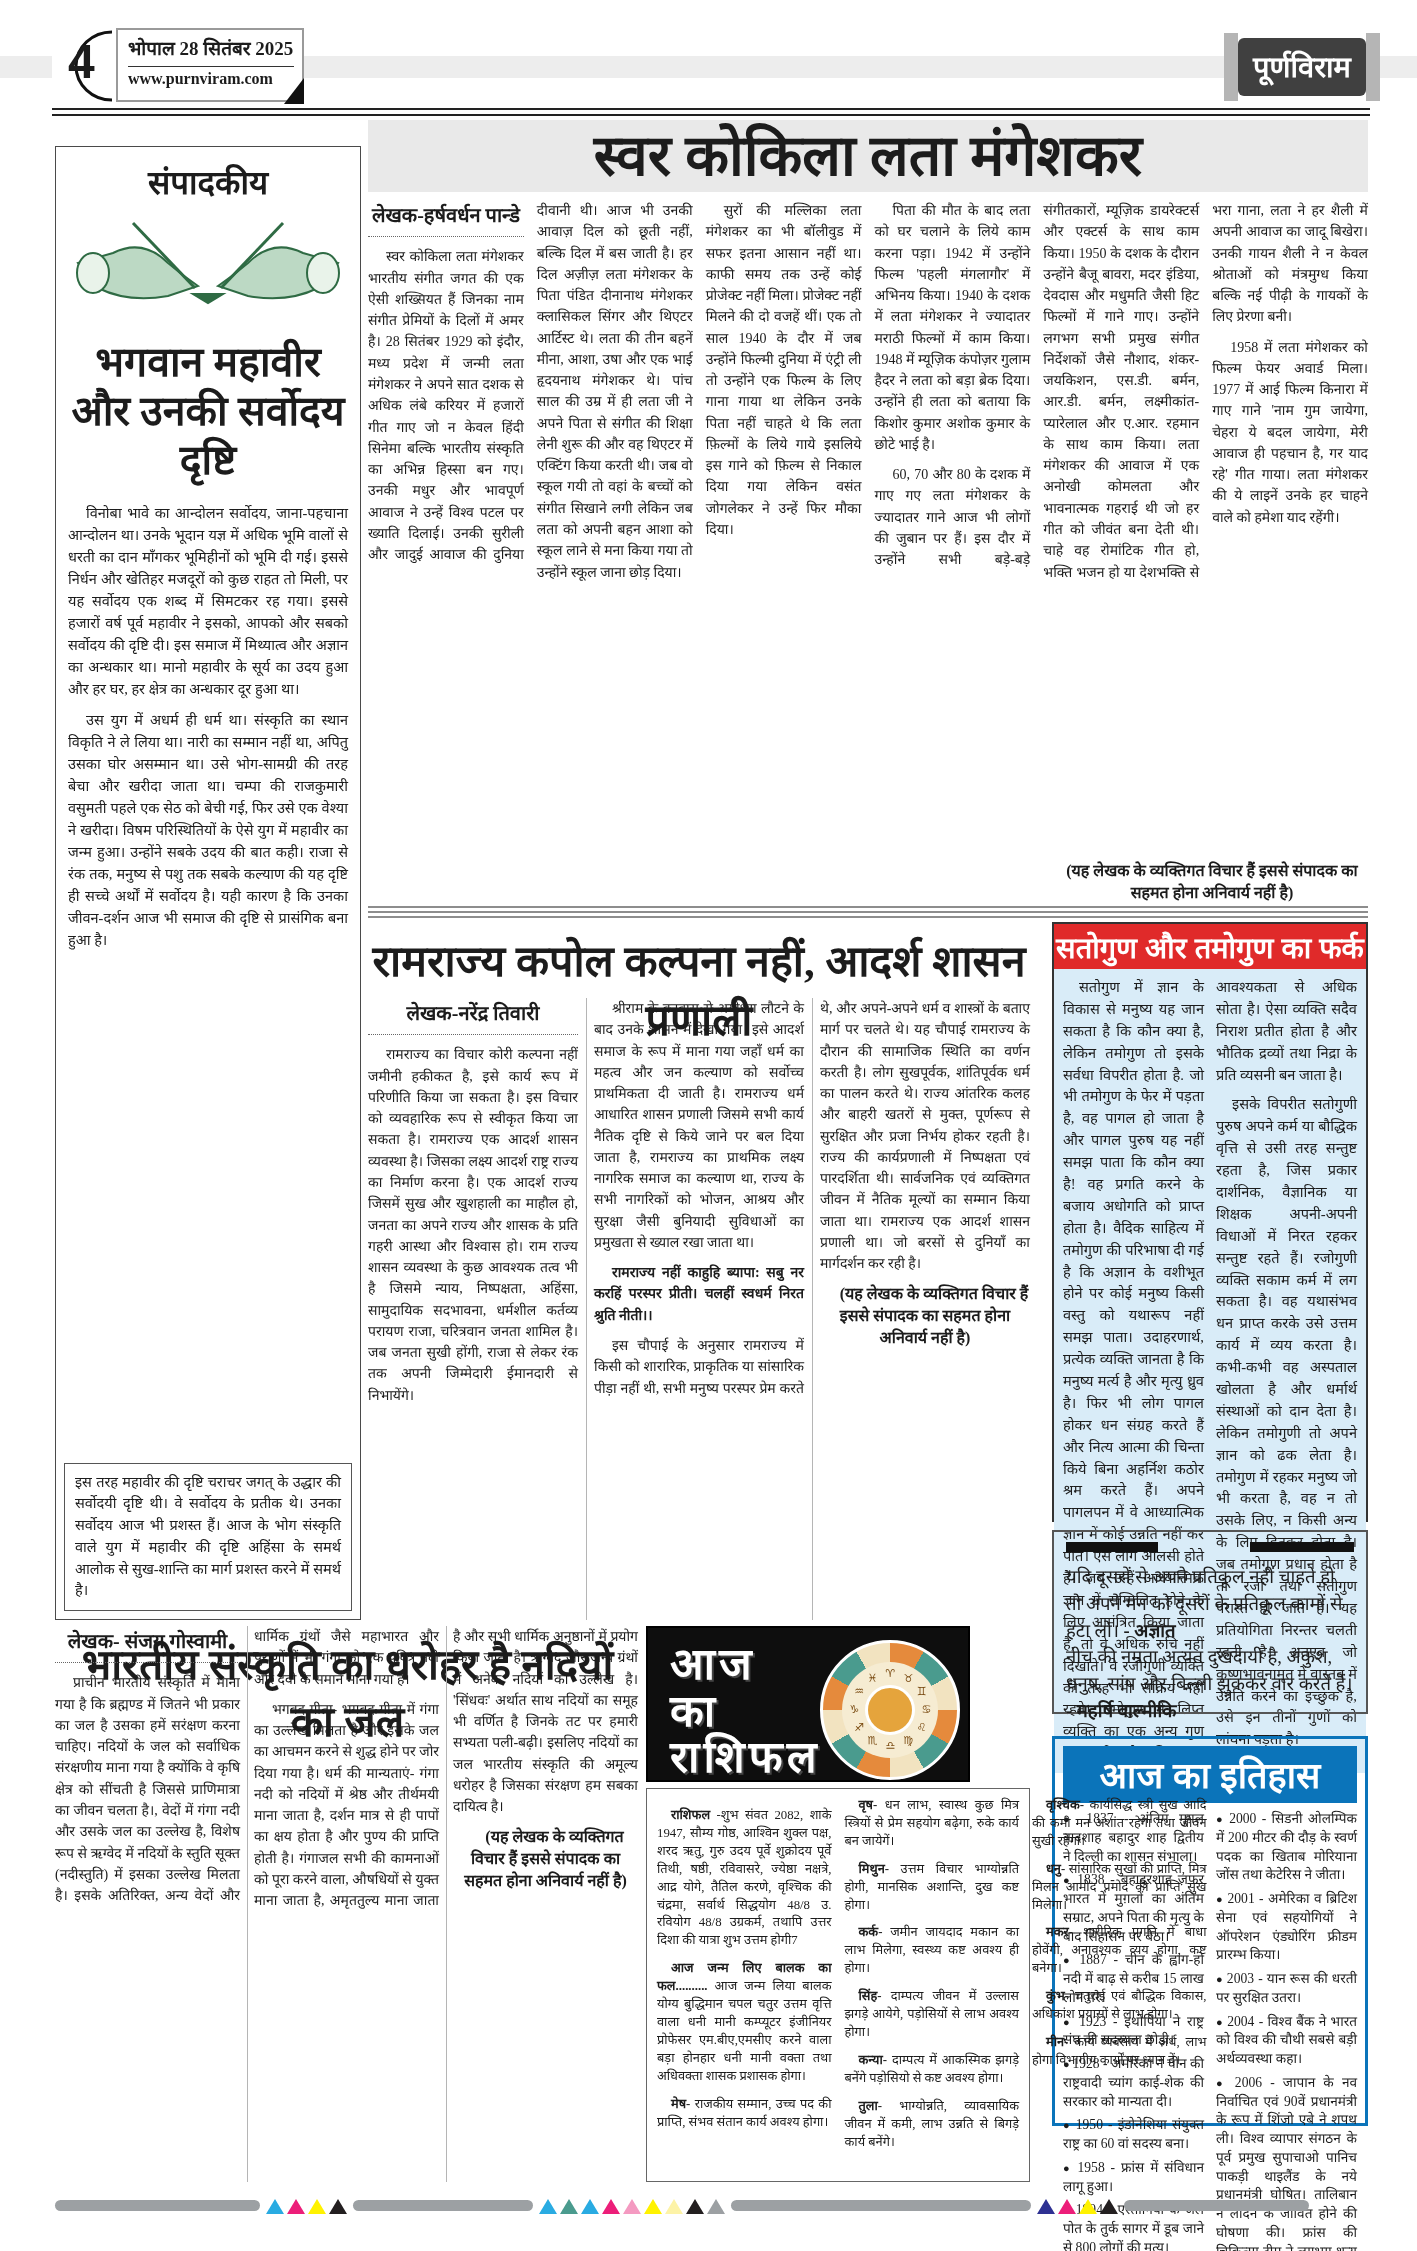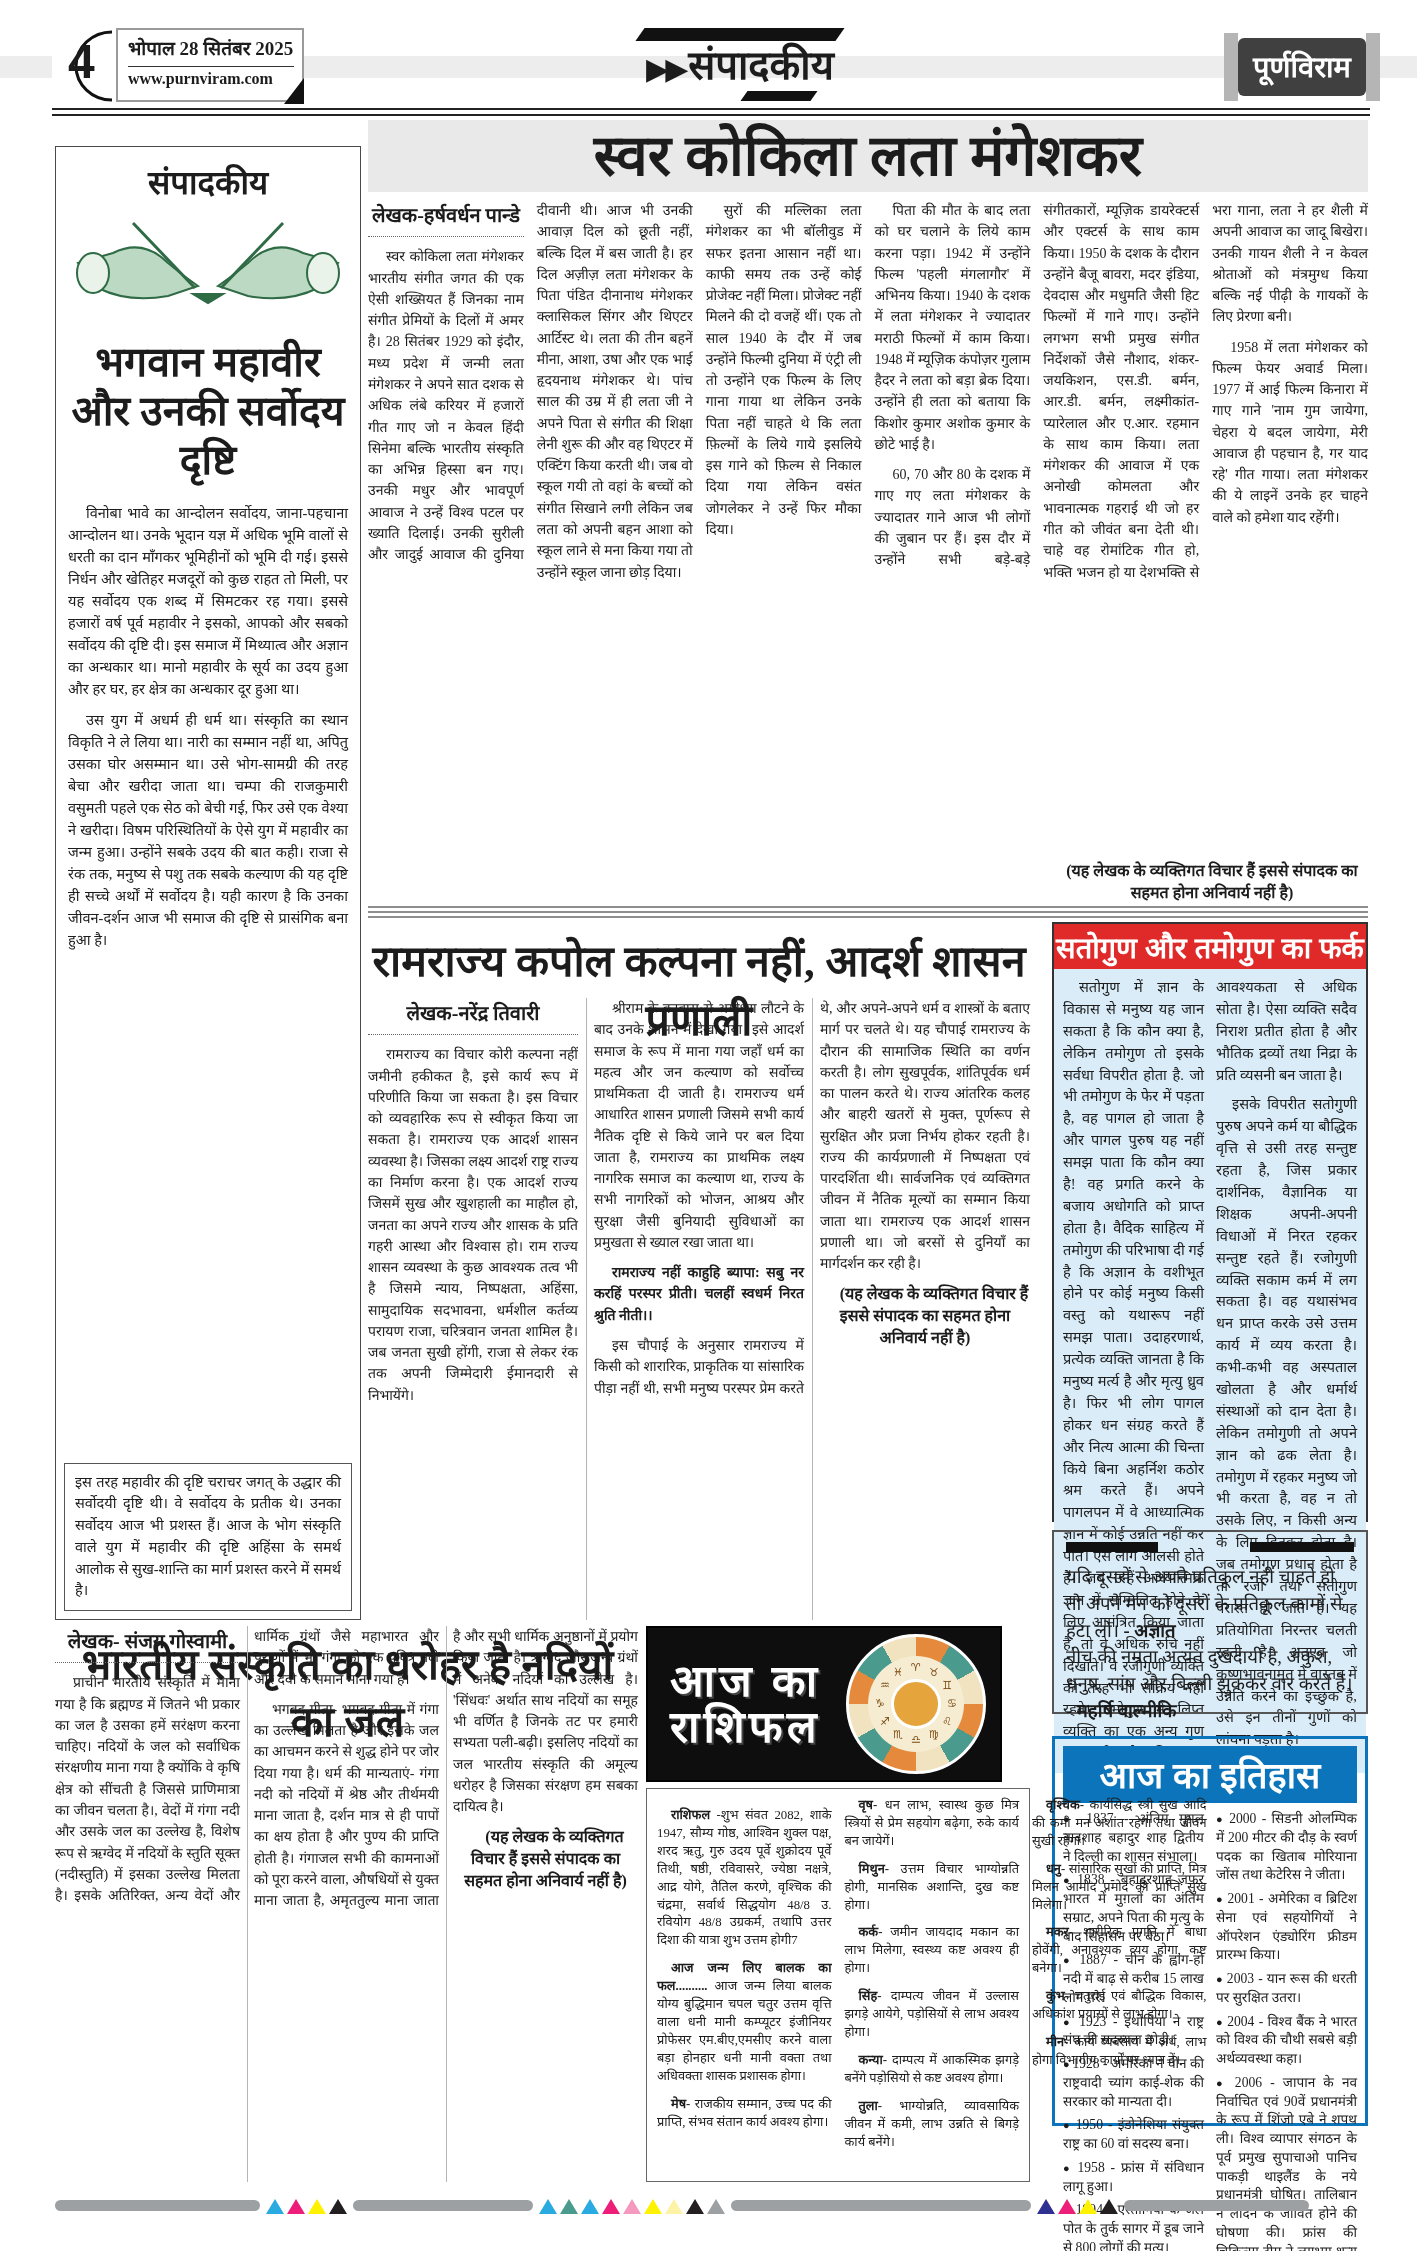--- a/index.html
+++ b/index.html
@@ -76,22 +76,22 @@
              padding:4px 0;margin-bottom:7px;}
   .hist-list{margin:0;padding:0;list-style:none;column-count:2;column-gap:12px;
              font-size:13.6px;line-height:1.38;text-align:justify;}
   .hist-list li{margin-bottom:5px;break-inside:avoid;}
   .hist-list li::before{content:"● ";font-size:11px;}
   
   .riv-title{left:55px;top:1634px;width:585px;font-weight:bold;font-size:42px;text-align:center;margin:0;}
   .riv-cols{left:55px;top:1626px;width:583px;height:556px;column-count:3;column-gap:14px;
             column-rule:1px solid #b5b5b5;}
   
-  .rash-panel{left:646px;top:1626px;width:356px;height:156px;background:#0e0e0e;border:2px solid #000;
-              box-sizing:border-box;display:flex;align-items:center;}
+  .rash-panel{left:646px;top:1626px;width:324px;height:156px;background:#0e0e0e;border:2px solid #000;
+              box-sizing:border-box;display:flex;align-items:flex-end;}
   .rash-title{color:#fff;font-weight:bold;font-size:44px;line-height:1.05;letter-spacing:4px;
               padding-left:22px;flex:1;text-shadow:2px 2px 0 #444;}
   .wheel-wrap{position:relative;width:140px;height:140px;margin-right:14px;flex:0 0 auto;}
   .wheel{position:absolute;inset:0;border-radius:50%;border:3px solid #fff;}
   .wheel-mid{position:absolute;inset:22px;border-radius:50%;background:#f6ecd2;}
   .wheel-core{position:absolute;inset:45px;border-radius:50%;background:#e5a43c;border:3px solid #fff;}
   .wheel-glyph{position:absolute;left:50%;top:50%;width:14px;height:14px;margin:-7px;
                font-size:11px;color:#7a4b12;text-align:center;font-family:"DejaVu Sans",sans-serif;}
   .rash-text{left:646px;top:1788px;width:384px;height:394px;border:1.5px solid #666;box-sizing:border-box;
              padding:8px 10px;column-count:2;column-gap:13px;font-size:12.8px;line-height:1.4;
@@ -118,25 +118,20 @@
     </svg>
     <span class="pnum sans">4</span>
     <div class="datebox">
       <div class="dateline">भोपाल 28 सितंबर 2025</div>
       <hr>
       <div class="site">www.purnviram.com</div>
     </div>
     <div class="plate-tri"></div>
   </div>
 
-  <div class="abs flag">
-    <div class="flag-top"></div>
-    <div class="flag-text sans"><span class="chev">▶▶</span><span>संपादकीय</span></div>
-    <div class="flag-bot"></div>
-  </div>
 
   <div class="abs mast">
     <div class="mast-brk" style="left:-8px"></div>
     <div class="mast-brk" style="right:-8px"></div>
     <div class="mast-inner">पूर्णविराम</div>
   </div>
 
   <div class="abs toprule"></div>
 
   <section class="abs edbox">

